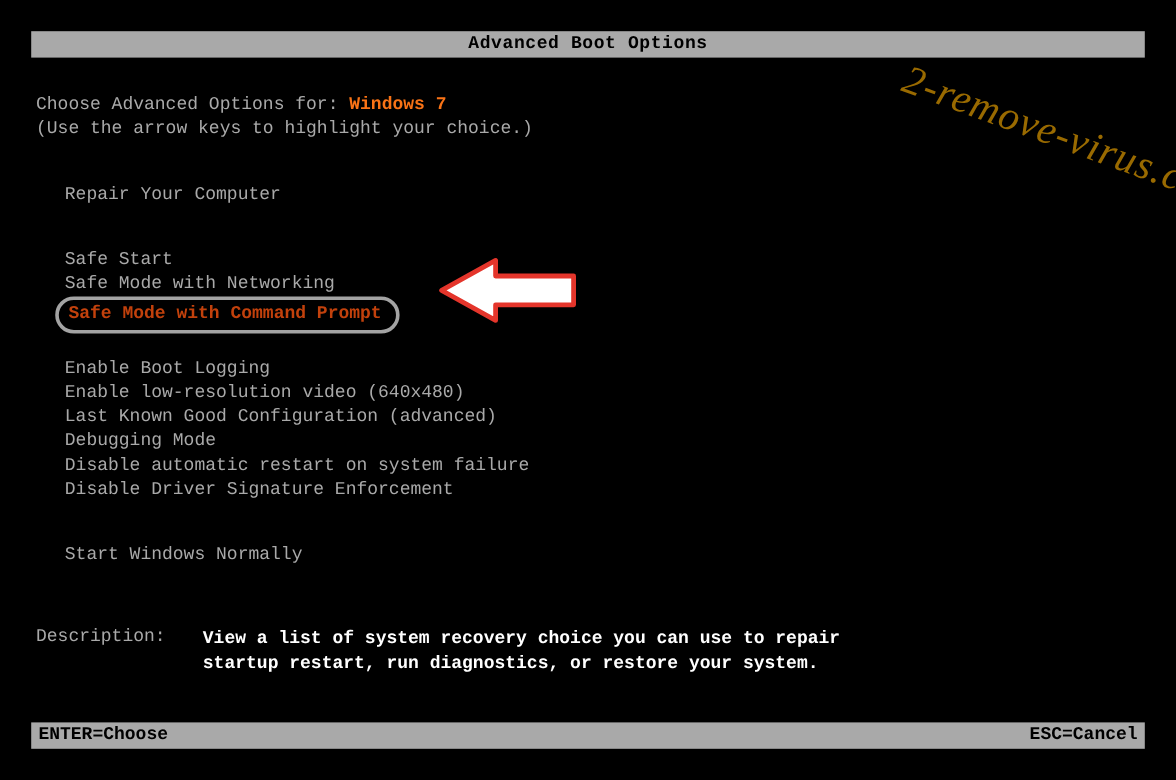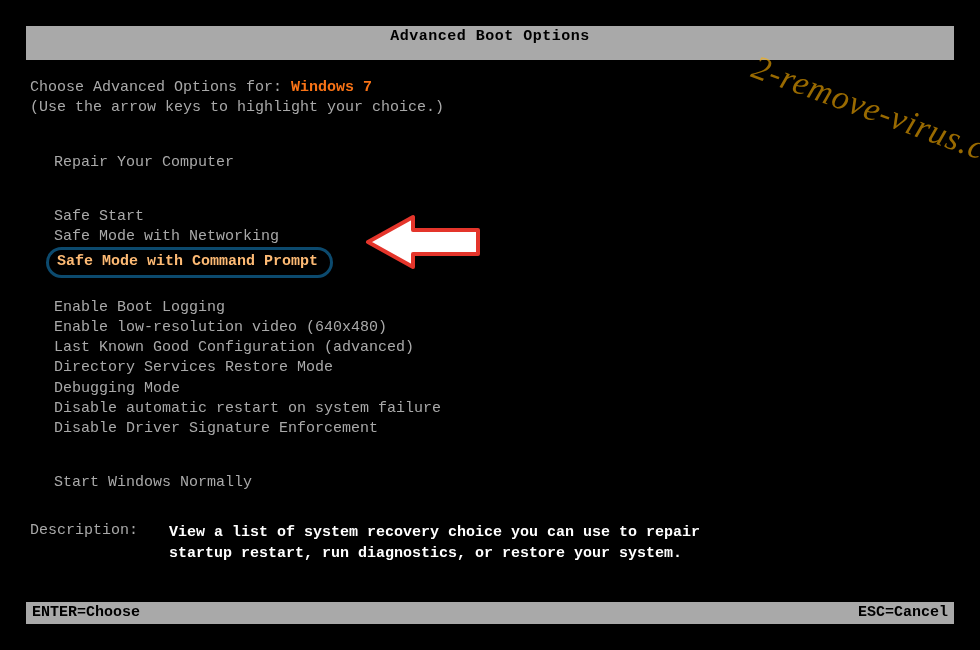--- a/index.html
+++ b/index.html
@@ -16,21 +16,21 @@
   .screen {
     position: relative;
     width: 980px;
     height: 650px;
   }
   .title-bar {
     position: absolute;
     top: 26px;
     left: 26px;
     right: 26px;
-    height: 34px;
+    height: 22px;
     background: #a9a9a9;
     color: #000;
     font-weight: bold;
     text-align: center;
     line-height: 22px;
     letter-spacing: 0.5px;
   }
   .content {
     position: absolute;
     top: 78px;
@@ -42,24 +42,24 @@
   .line { white-space: pre; }
   .os-name { color: #f97316; font-weight: bold; }
   .options-block { margin-top: 34px; }
   .option {
     display: inline-block;
     padding: 0 2px;
     white-space: pre;
   }
   .option-indent { margin-left: 22px; }
   .highlighted {
-    border: 3px solid #0c4a6e;
+    border: 3px solid #a3a3a3;
     border-radius: 999px;
     padding: 2px 12px 2px 8px;
-    color: #fdba74;
+    color: #c2410c;
     font-weight: bold;
     display: inline-block;
   }
   .group-gap { margin-top: 20px; }
   .group-gap2 { margin-top: 34px; }
   .desc-block {
     position: absolute;
     top: 522px;
     left: 30px;
   }
@@ -152,23 +152,20 @@
       <div class="option-indent">
         <span class="option">Enable Boot Logging</span>
       </div>
       <div class="option-indent">
         <span class="option">Enable low-resolution video (640x480)</span>
       </div>
       <div class="option-indent">
         <span class="option">Last Known Good Configuration (advanced)</span>
       </div>
       <div class="option-indent">
-        <span class="option">Directory Services Restore Mode</span>
-      </div>
-      <div class="option-indent">
         <span class="option">Debugging Mode</span>
       </div>
       <div class="option-indent">
         <span class="option">Disable automatic restart on system failure</span>
       </div>
       <div class="option-indent">
         <span class="option">Disable Driver Signature Enforcement</span>
       </div>
 
       <div class="group-gap2"></div>

